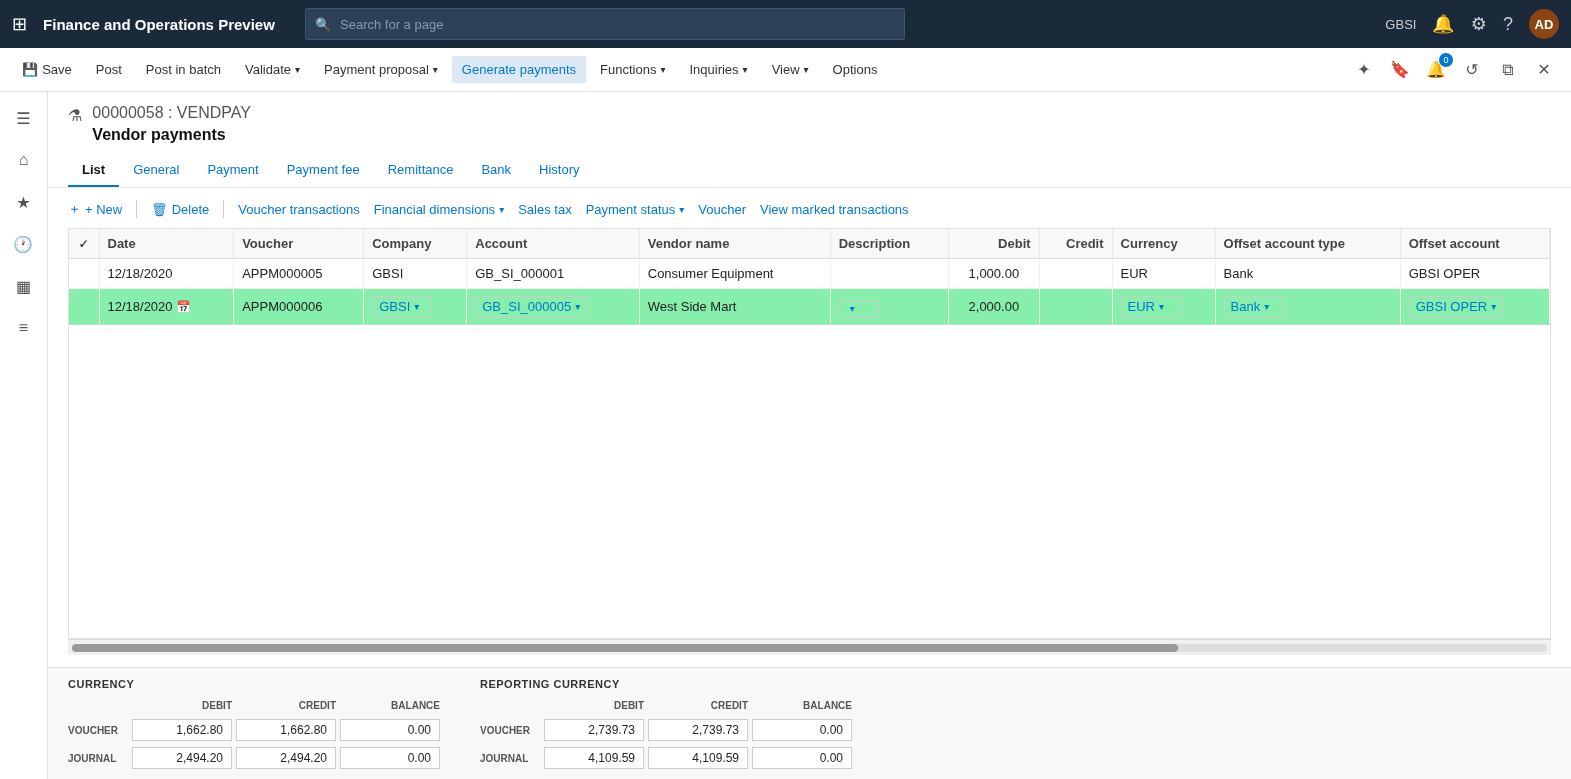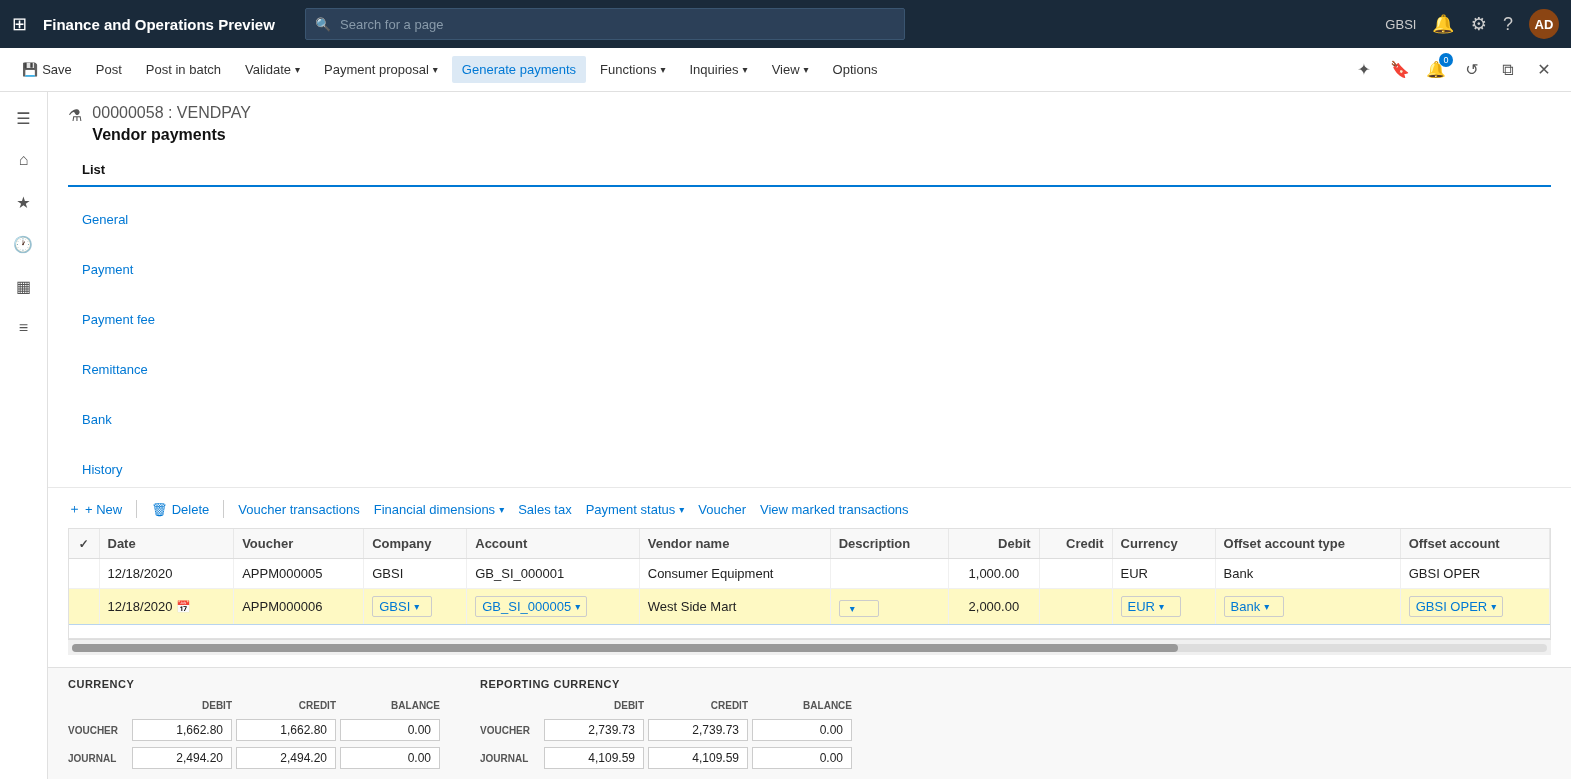--- a/index.html
+++ b/index.html
@@ -123,23 +123,22 @@
 
     .page-header {
       padding: 12px 20px 0;
       border-bottom: 1px solid #e8e8e8;
     }
     .breadcrumb { font-size: 16px; color: #555; margin-bottom: 4px; }
     .page-title { font-size: 16px; font-weight: 600; color: #111; margin-bottom: 10px; }
 
     .tabs {
       display: flex;
-      gap: 17px;
+      gap: 0;
       border-bottom: none;
-      flex-direction: column;
     }
     .tab {
       padding: 8px 14px;
       cursor: pointer;
       color: #0078d4;
       font-size: 13px;
       border-bottom: 2px solid transparent;
       white-space: nowrap;
     }
     .tab.active {
@@ -187,21 +186,21 @@
     }
     thead th.right { text-align: right; }
     tbody td {
       border-bottom: 1px solid #f0f0f0;
       border-right: 1px solid #f0f0f0;
       padding: 7px 8px;
       white-space: nowrap;
       color: #222;
     }
     tbody td.right { text-align: center; }
-    tbody tr.selected { background: #fef9c3; margin-left: 25px; }
+    tbody tr.selected { background: #86efac; margin-left: 25px; }
     tbody tr.selected td { border-bottom: 1px solid #b8d4ef; }
 
     .check-col { width: 30px; text-align: center; }
     .select-cell {
       display: inline-flex; align-items: center; gap: 4px;
       background: transparent;
       border: 1px solid #ccc;
       border-radius: 2px;
       padding: 2px 6px;
       font-size: 13px;

